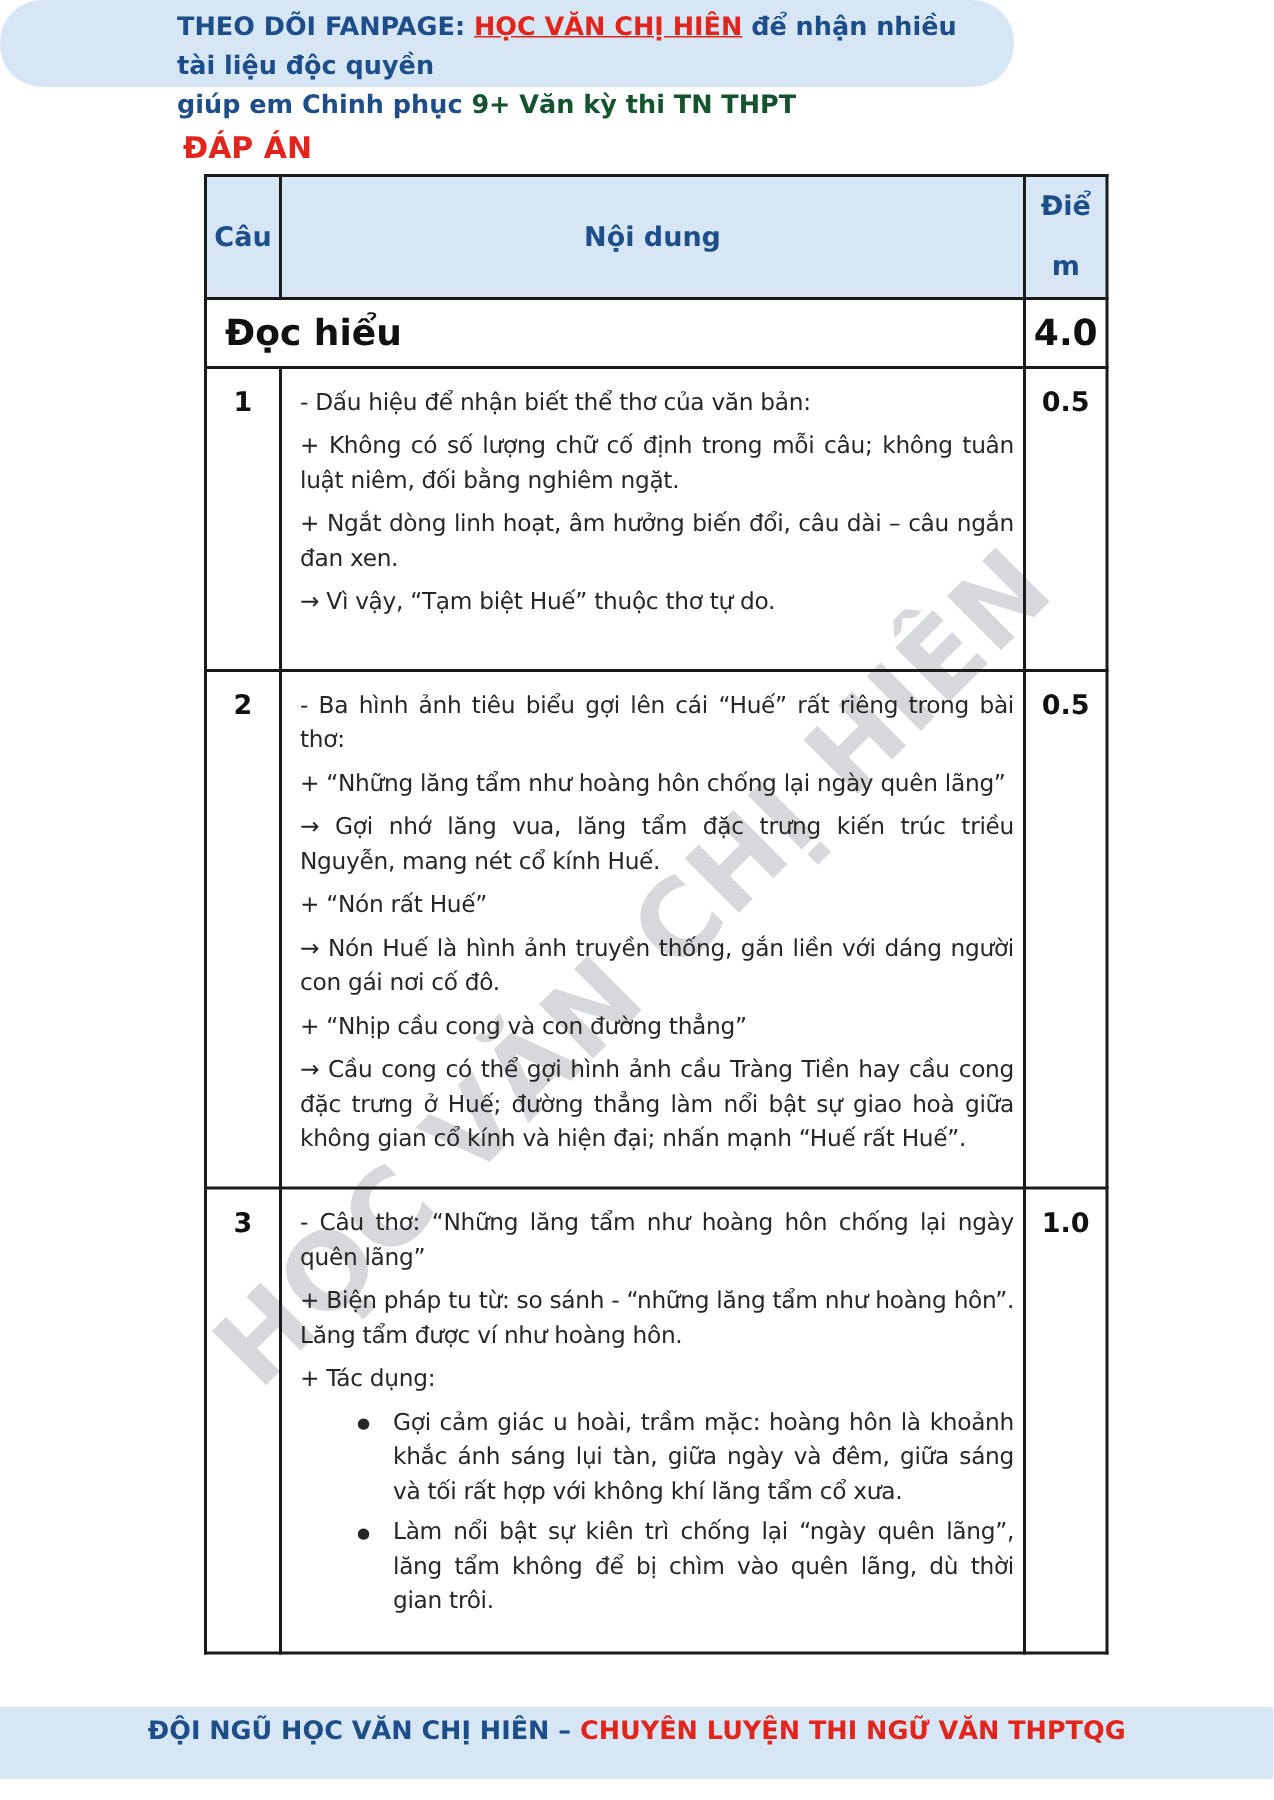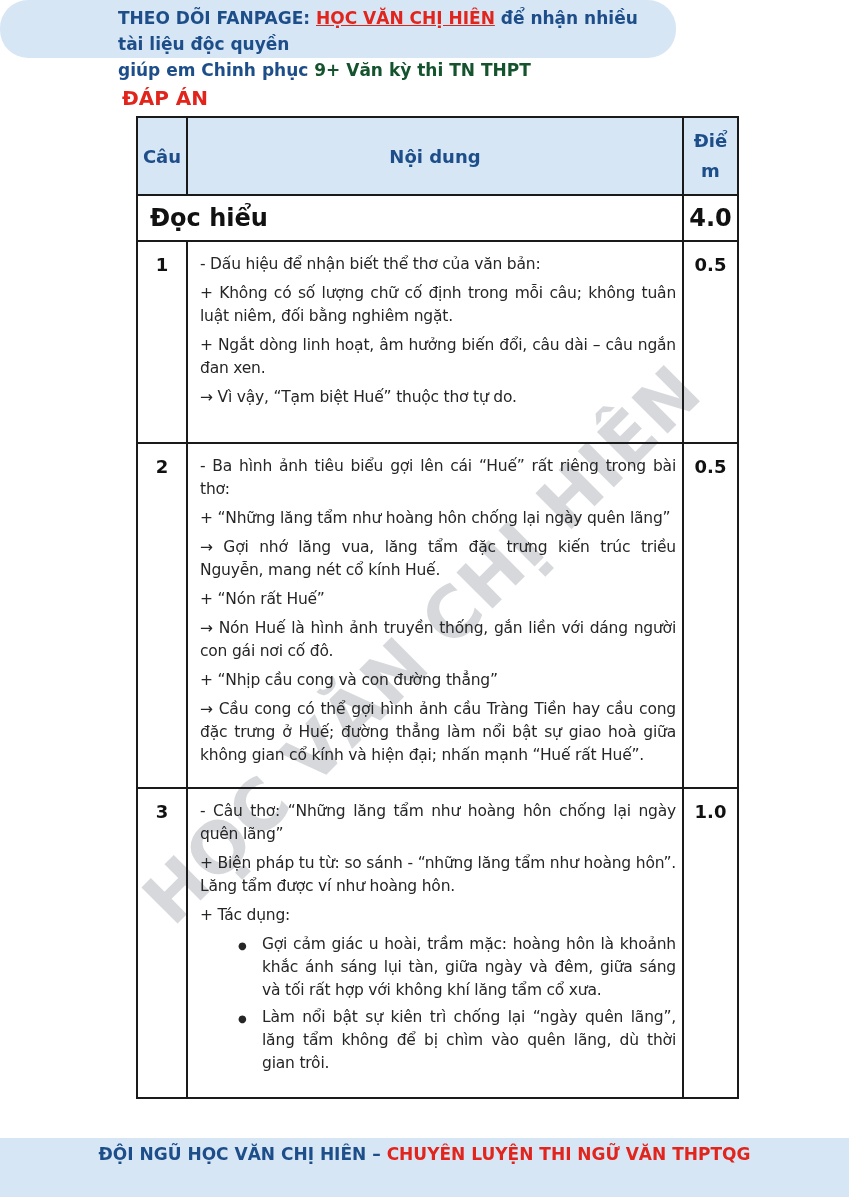--- a/index.html
+++ b/index.html
@@ -26,42 +26,42 @@
   
   table.answers { position:absolute; top:116px; left:136px; width:601px; z-index:1;
                   border-collapse:collapse; table-layout:fixed; }
   table.answers td { border:2px solid #1a1a1a; vertical-align:top; background:transparent; }
   col.c-cau  { width:50px; }
   col.c-noi  { width:496px; }
   col.c-diem { width:55px; }
 
   tr.head td { background:#d7e6f5; color:#1d4e89; font-weight:bold; font-size:18px;
                text-align:center; vertical-align:middle; height:78px; }
-  tr.head td.diem { word-break:break-all; line-height:30px; padding:0 5px; }
+  tr.head td.diem { word-break:break-all; line-height:40px; padding:0 5px; }
 
   tr.section td { height:46px; vertical-align:middle; font-weight:bold;
                   color:#111; font-size:24px; }
   tr.section td.lbl { padding-left:12px; }
 
   td.qnum, td.pts { text-align:center; font-weight:bold; font-size:18px;
                     color:#111; padding-top:12px; }
   td.content { padding:5px 6px 5px 12px; font-size:15.5px; line-height:23px;
                letter-spacing:-0.2px; color:#262626; text-align:justify; }
   td.content p { margin:6px 0; }
   .r1 td { height:202px; }
   .r2 td { height:345px; }
   .r3 td { height:310px; }
 
   td.content ul { list-style:none; margin:4px 0 4px 34px; }
   td.content li { position:relative; padding-left:28px; margin:4px 0; }
   td.content li::before { content:"●"; position:absolute; left:4px; top:1px;
                           font-size:10px; color:#262626; }
 
   
-  .footer { position:absolute; top:1138px; left:0; width:849px; height:59px;
+  .footer { position:absolute; top:1138px; left:0; width:849px; height:48px;
             background:#d7e6f5; text-align:center; padding-top:3px;
             font-size:17px; font-weight:bold; line-height:26px; }
   .footer .blue { color:#1d4e89; }
   .footer .red { color:#e1251d; }
 </style>
 </head>
 <body>
 
 <div class="watermark">HỌC VĂN CHỊ HIÊN</div>
 

